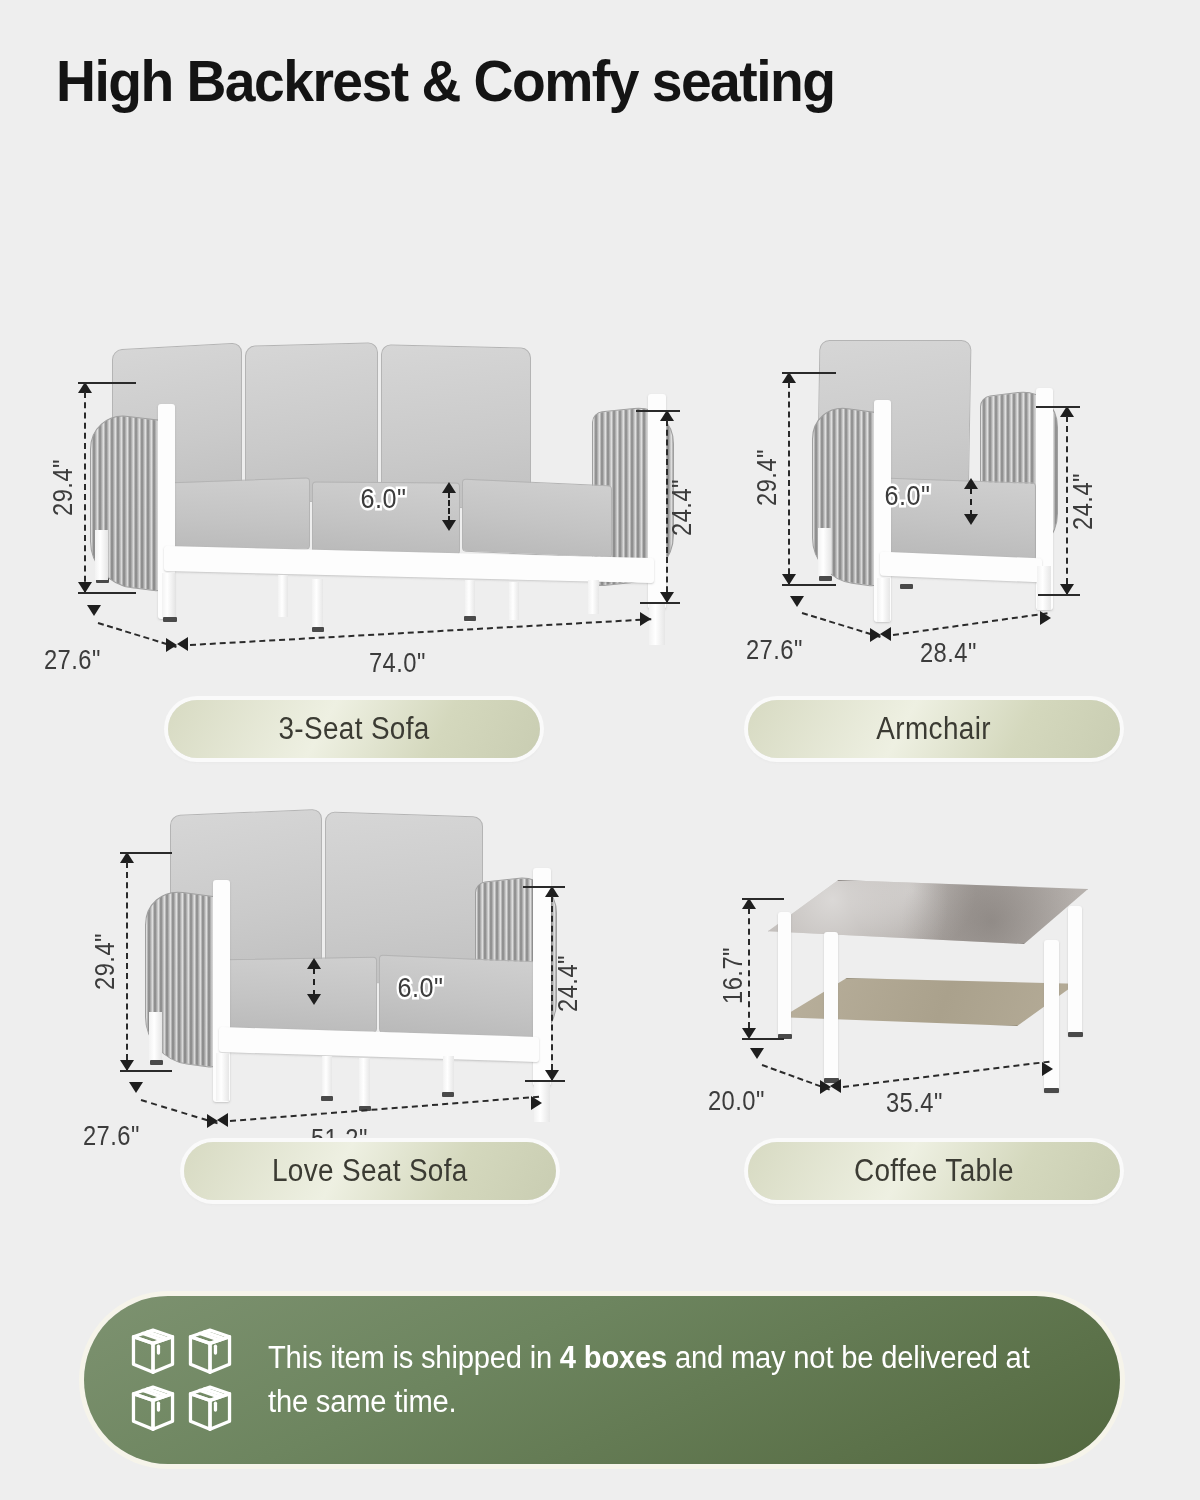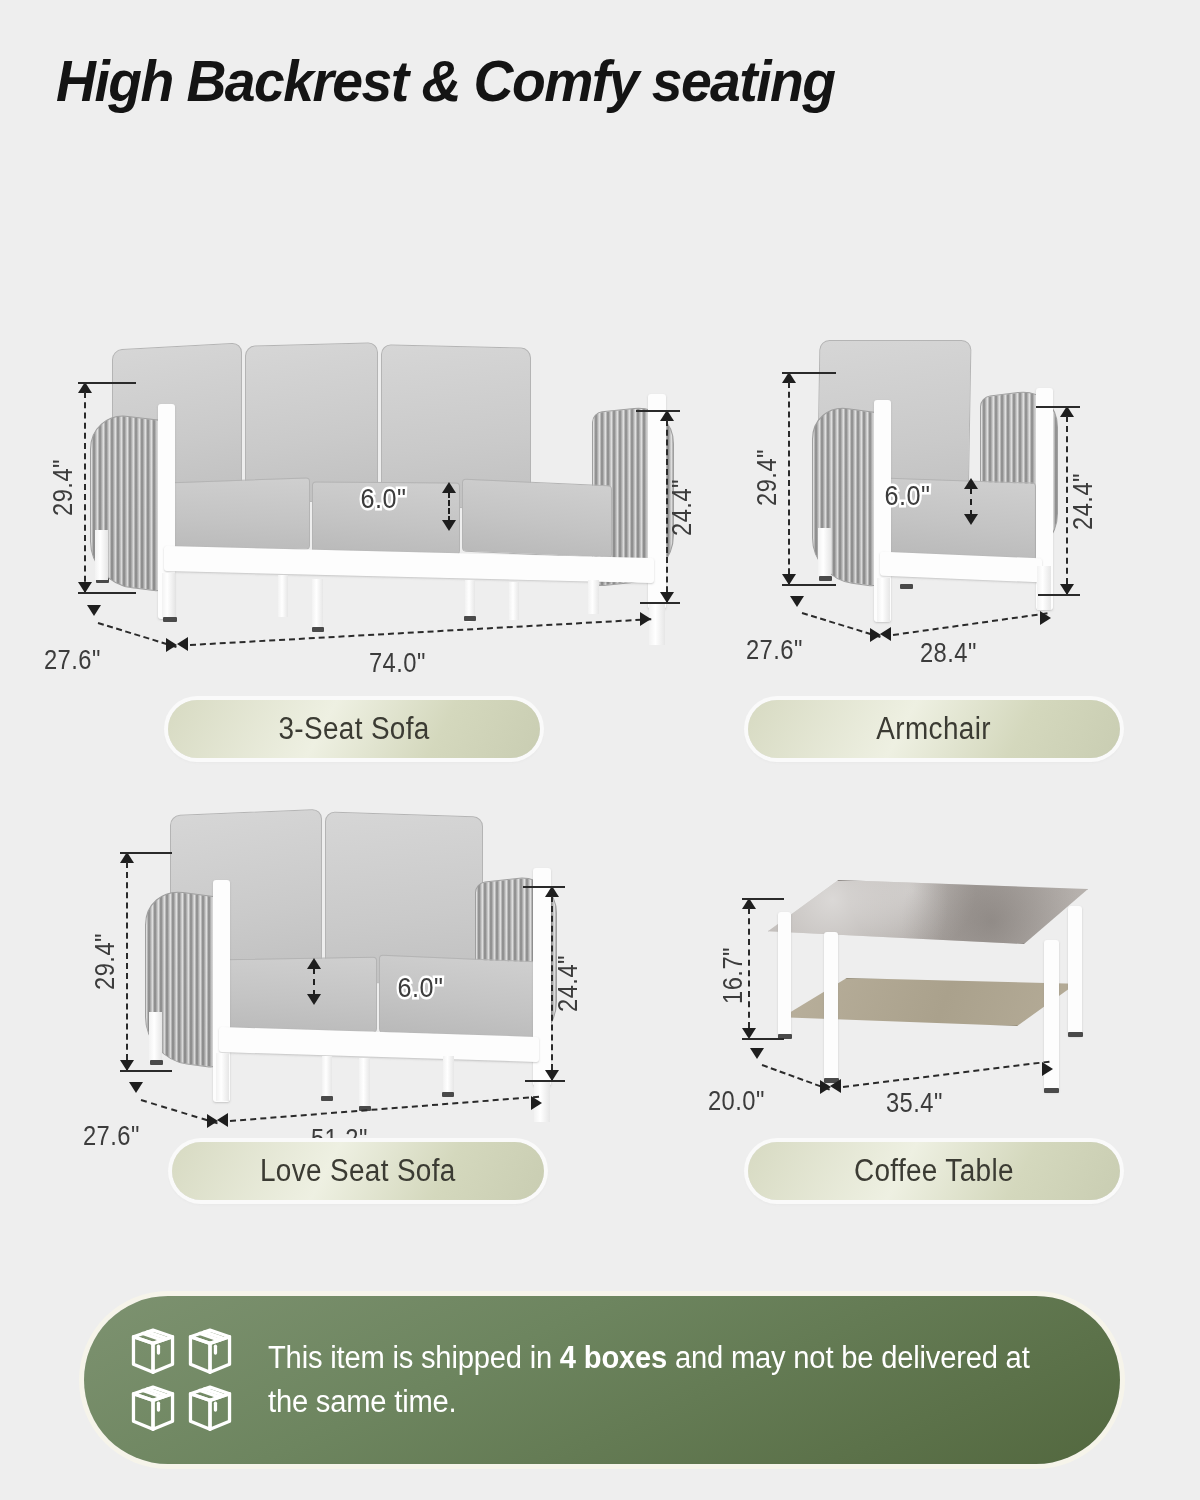--- a/index.html
+++ b/index.html
@@ -8,21 +8,21 @@
   body {
     width: 1200px;
     height: 1500px;
     background: #eeeeee;
     font-family: "Liberation Sans", sans-serif;
     position: relative;
     overflow: hidden;
   }
 
   
-  .header { position: absolute; left: 56px; top: 52px; width: 1100px; font-style: italic; }
+  .header { position: absolute; left: 56px; top: 52px; width: 1100px; }
   .headline {
     font-size: 57px;
     font-weight: 700;
     color: #141414;
     letter-spacing: -1.6px;
     line-height: 1.05;
     transform: scaleX(.97);
     transform-origin: left center;
     white-space: nowrap;
   }
@@ -168,21 +168,21 @@
   .pill-text {
     font-size: 31px;
     font-weight: 400;
     color: #3b3b33;
     letter-spacing: .4px;
     transform: scaleX(.9);
     white-space: nowrap;
   }
   .pill-sofa3 { left: 168px; top: 700px; width: 372px; }
   .pill-chair { left: 748px; top: 700px; width: 372px; }
-  .pill-love  { left: 172px; top: 1142px; width: 372px; }
+  .pill-love  { left: 184px; top: 1142px; width: 372px; }
   .pill-table { left: 748px; top: 1142px; width: 372px; }
 
   
   .banner {
     position: absolute;
     left: 84px; top: 1296px;
     width: 1036px; height: 168px;
     border-radius: 84px;
     background: linear-gradient(155deg,#7d9270 0%,#6d855f 38%,#53683f 100%);
     box-shadow: 0 0 0 5px #f6f4ea;

